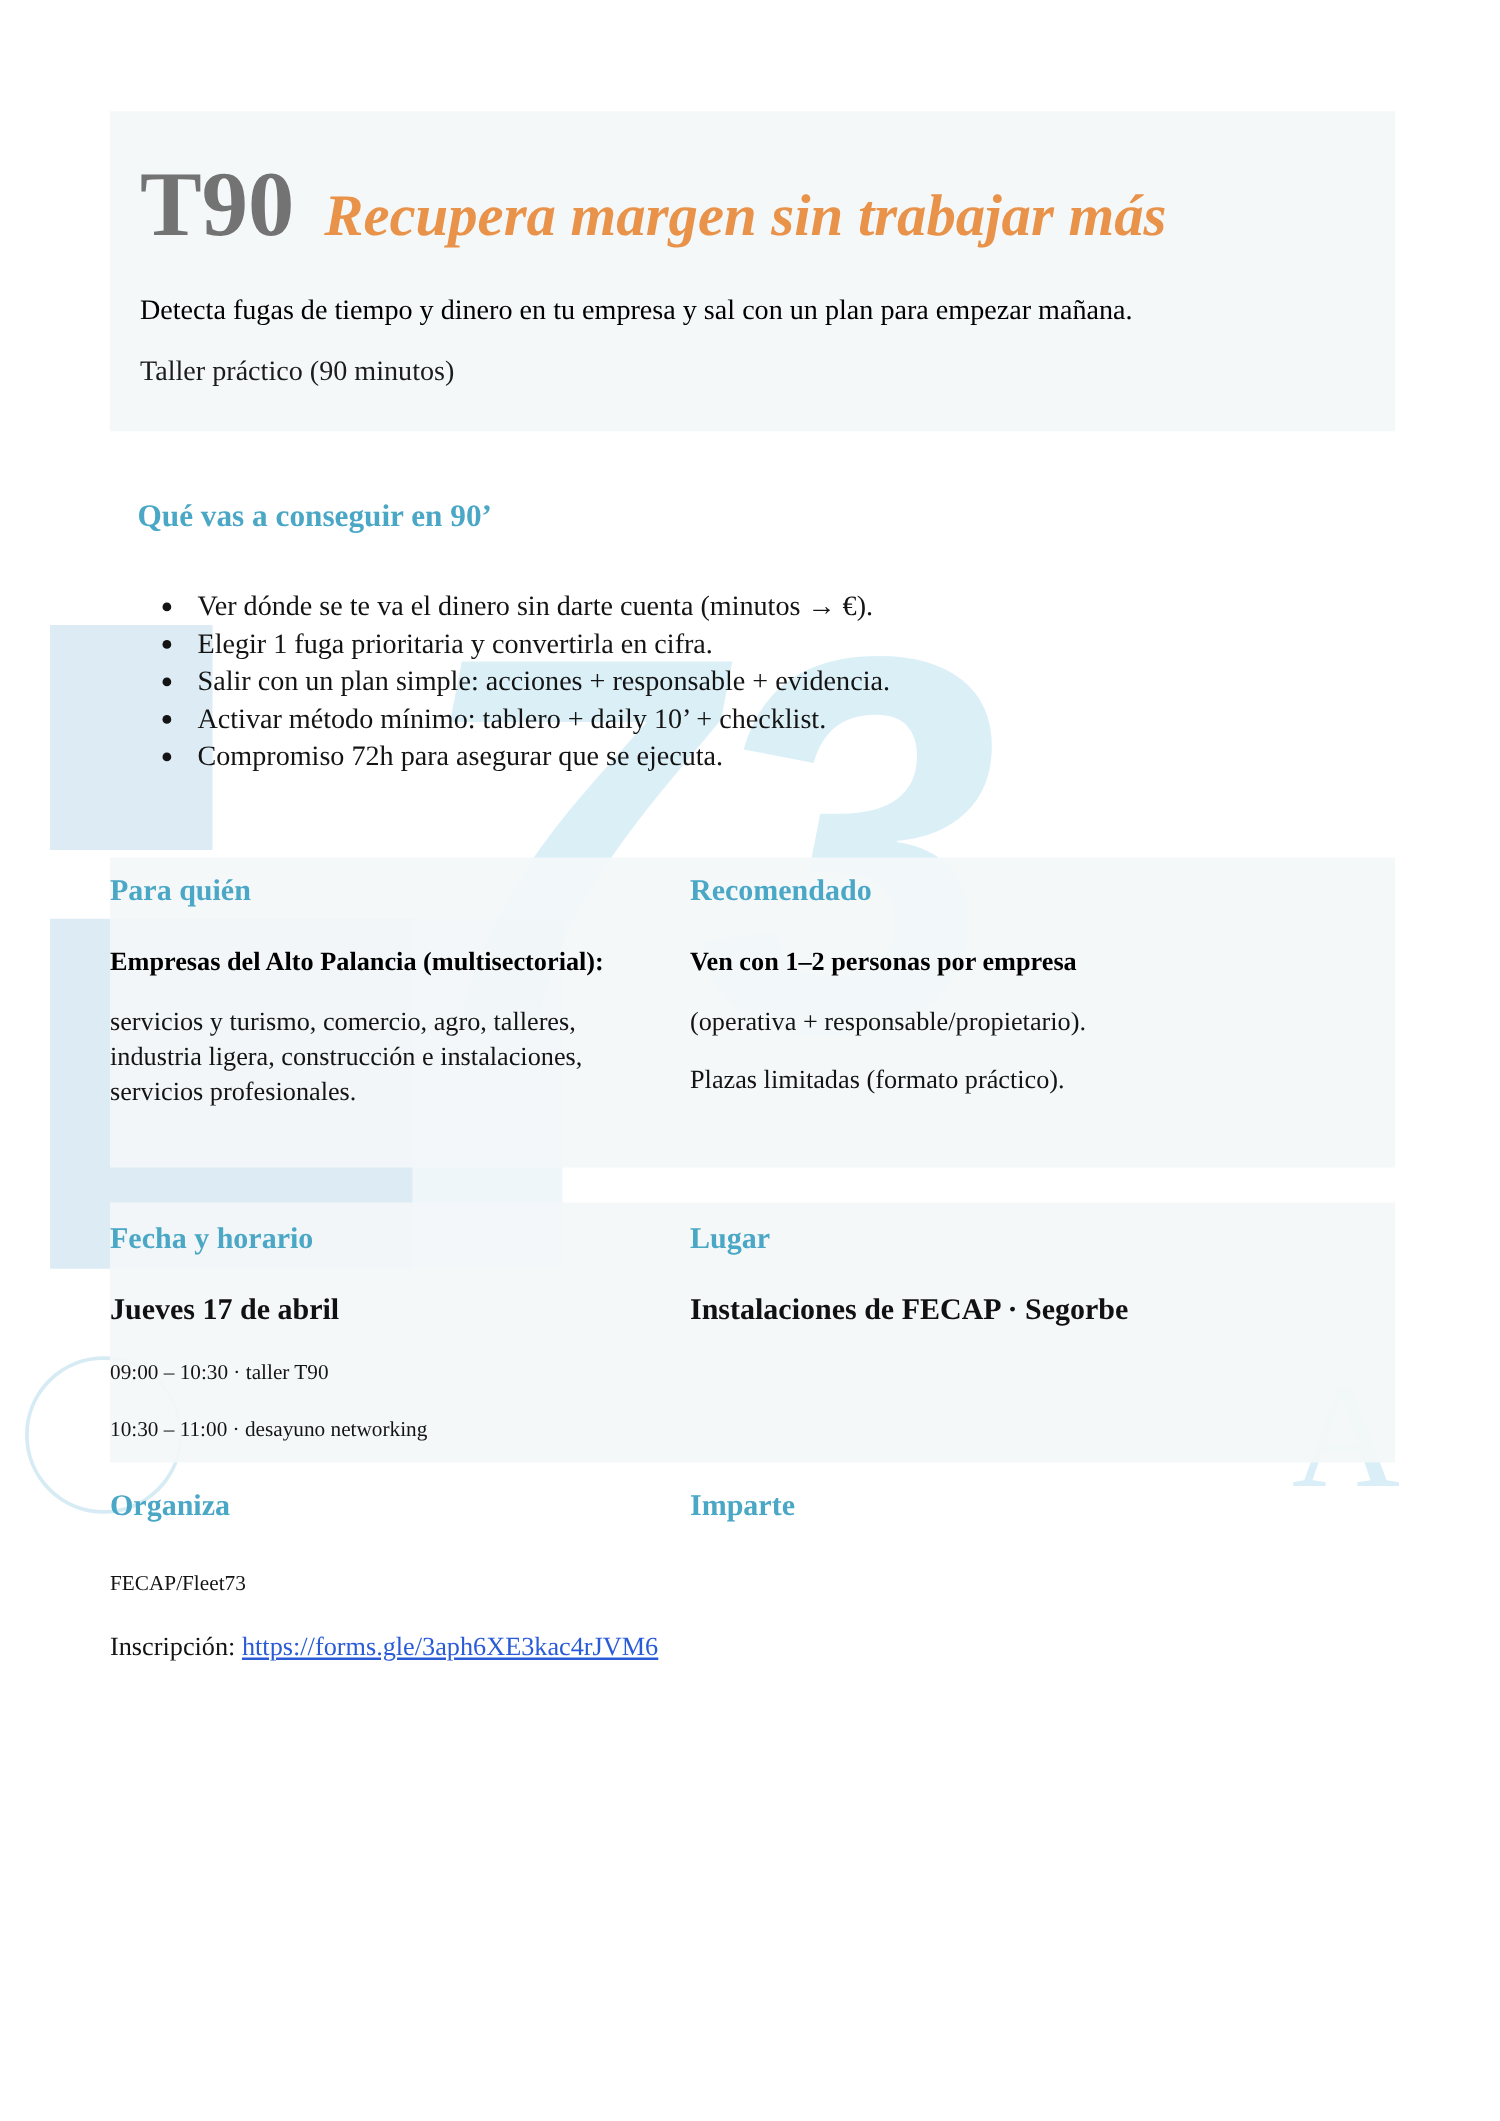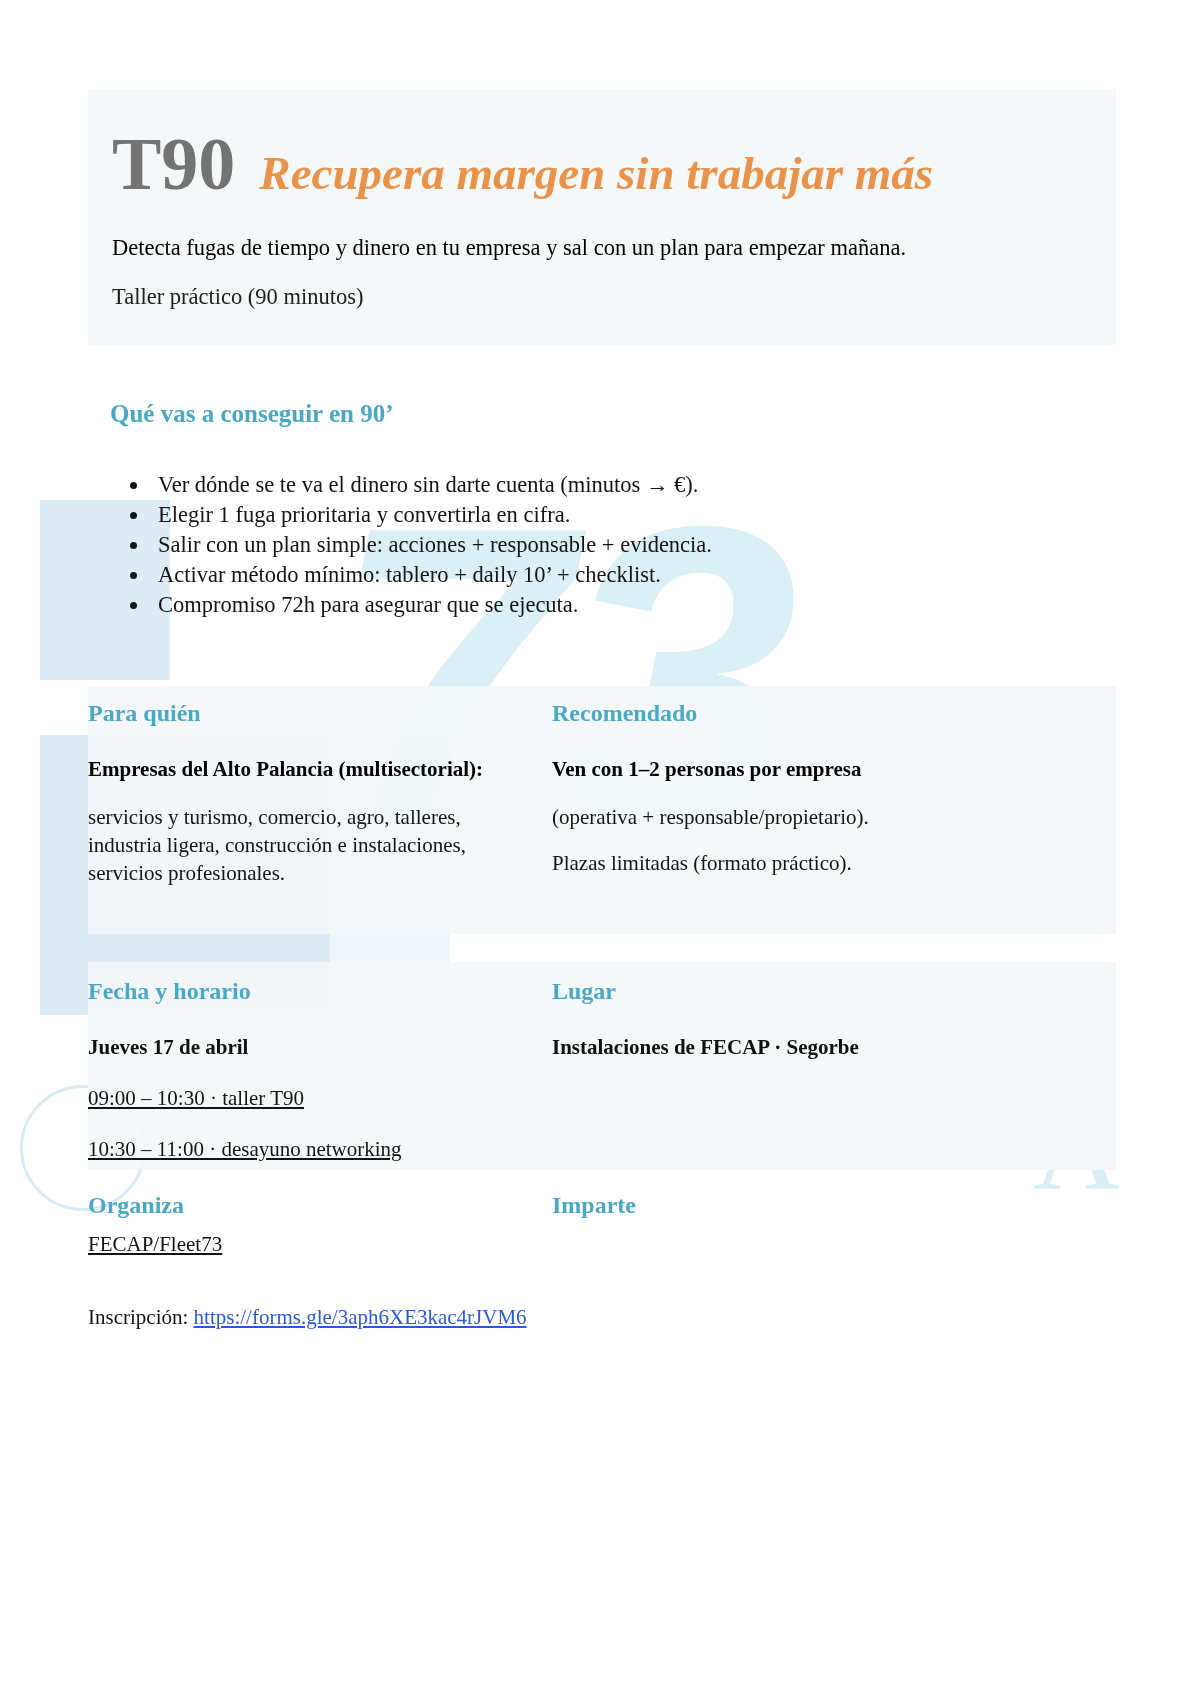--- a/index.html
+++ b/index.html
@@ -167,29 +167,28 @@
     color: #000000;
   }
   .col-text {
     font-size: 21px;
     line-height: 1.33;
     margin: 0 0 18px 0;
     color: #141414;
   }
   .col-big {
     font-weight: 700;
-    font-size: 21px;
+    font-size: 24px;
     margin: 0 0 26px 0;
     color: #111;
   }
   .col-line {
-    font-size: 21px;
+    font-size: 17px;
     margin: 0 0 26px 0;
     color: #141414;
-    text-decoration: underline;
   }
 
   .grp-who   { top: 700px; }
   .grp-when  { top: 978px; }
   .grp-org   { top: 1192px; }
 
   .footer-link {
     position: absolute;
     left: 88px;
     top: 1305px;
@@ -262,21 +261,21 @@
       <p class="col-line">10:30 – 11:00  ·  desayuno networking</p>
     </div>
     <div class="col right" style="padding-left:0; margin-left:-50px;">
       <p class="col-head">Lugar</p>
       <p class="col-big">Instalaciones de FECAP · Segorbe</p>
     </div>
   </div>
 
   <div class="twocol grp-org">
     <div class="col">
-      <p class="col-head" style="margin-bottom:13px;">Organiza</p>
+      <p class="col-head" style="margin-bottom:38px;">Organiza</p>
       <p class="col-line">FECAP/Fleet73</p>
     </div>
     <div class="col right" style="padding-left:0; margin-left:-50px;">
       <p class="col-head" style="margin-bottom:26px;">Imparte</p>
     </div>
   </div>
 
   <div class="footer-link">
     <span>Inscripción: </span><a href="#">https://forms.gle/3aph6XE3kac4rJVM6</a>
   </div>

